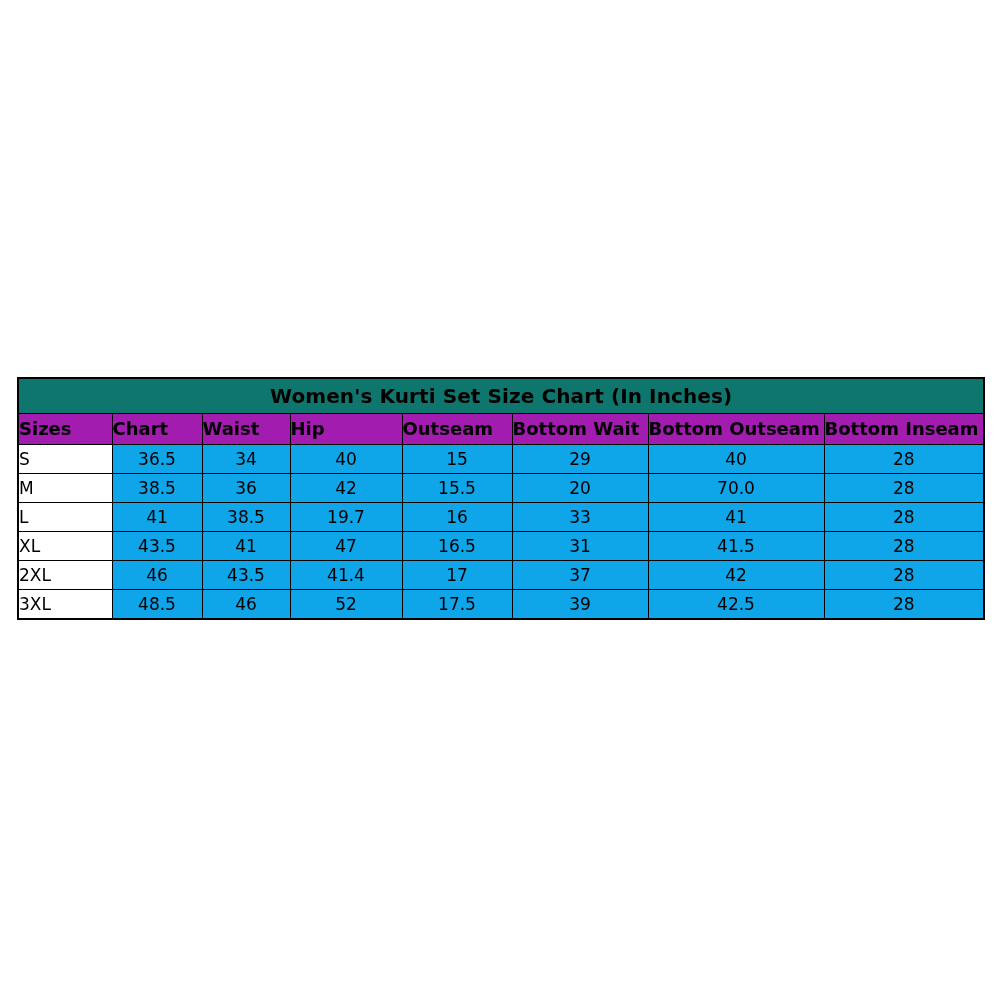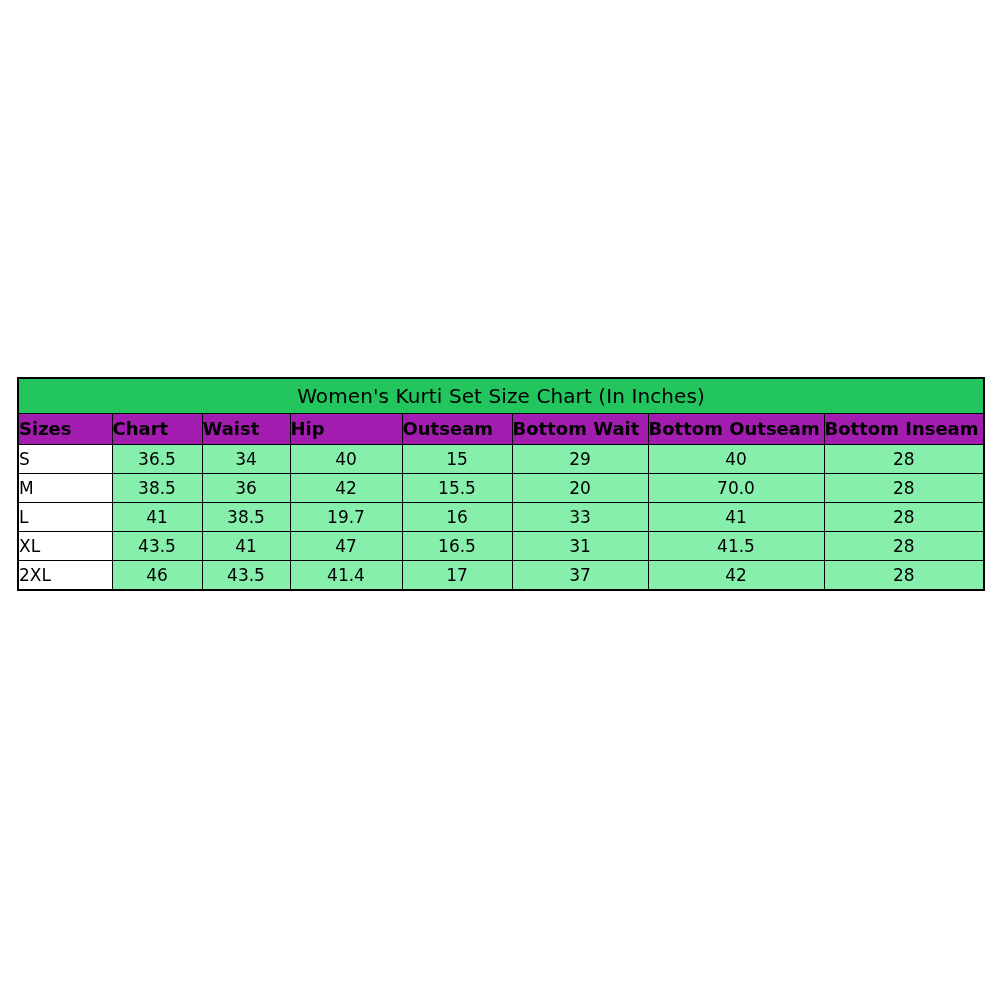--- a/index.html
+++ b/index.html
@@ -26,23 +26,23 @@
     width: 966px;
     table-layout: fixed;
     border: 2px solid #000000;
   }
   table.size-chart td, table.size-chart th {
     border: 1px solid #000000;
     padding: 0;
     margin: 0;
   }
   .title-cell {
-    background: #22c55e;
+    background: #0f766e;
     text-align: center;
-    font-weight: normal;
+    font-weight: bold;
     font-size: 20px;
     color: #000000;
     height: 34px;
     line-height: 34px;
     letter-spacing: 0.1px;
   }
   .header-cell {
     background: #a21caf;
     font-weight: bold;
     font-size: 18px;
@@ -57,21 +57,21 @@
   .row-label {
     background: #ffffff;
     font-size: 17px;
     color: #000000;
     height: 28px;
     line-height: 28px;
     text-align: left;
     padding-left: 5px;
   }
   .data-cell {
-    background: #86efac;
+    background: #0ea5e9;
     font-size: 17px;
     color: #000000;
     height: 28px;
     line-height: 28px;
     text-align: center;
   }
   col.c0 { width: 94px; }
   col.c1 { width: 90px; }
   col.c2 { width: 88px; }
   col.c3 { width: 112px; }
@@ -154,15 +154,25 @@
       <tr>
         <td class="row-label">2XL</td>
         <td class="data-cell">46</td>
         <td class="data-cell">43.5</td>
         <td class="data-cell">41.4</td>
         <td class="data-cell">17</td>
         <td class="data-cell">37</td>
         <td class="data-cell">42</td>
         <td class="data-cell">28</td>
       </tr>
+      <tr>
+        <td class="row-label">3XL</td>
+        <td class="data-cell">48.5</td>
+        <td class="data-cell">46</td>
+        <td class="data-cell">52</td>
+        <td class="data-cell">17.5</td>
+        <td class="data-cell">39</td>
+        <td class="data-cell">42.5</td>
+        <td class="data-cell">28</td>
+      </tr>
     </tbody>
   </table>
 </div>
 
 </body></html>

